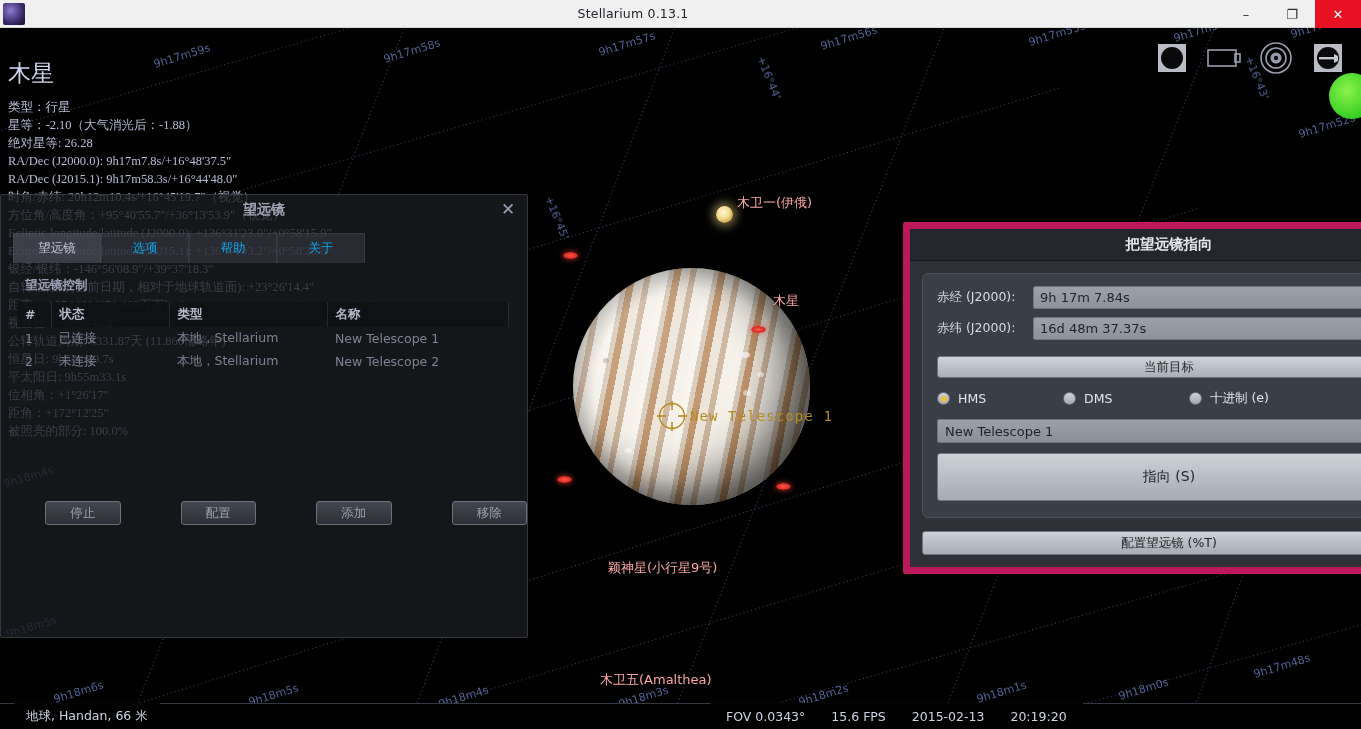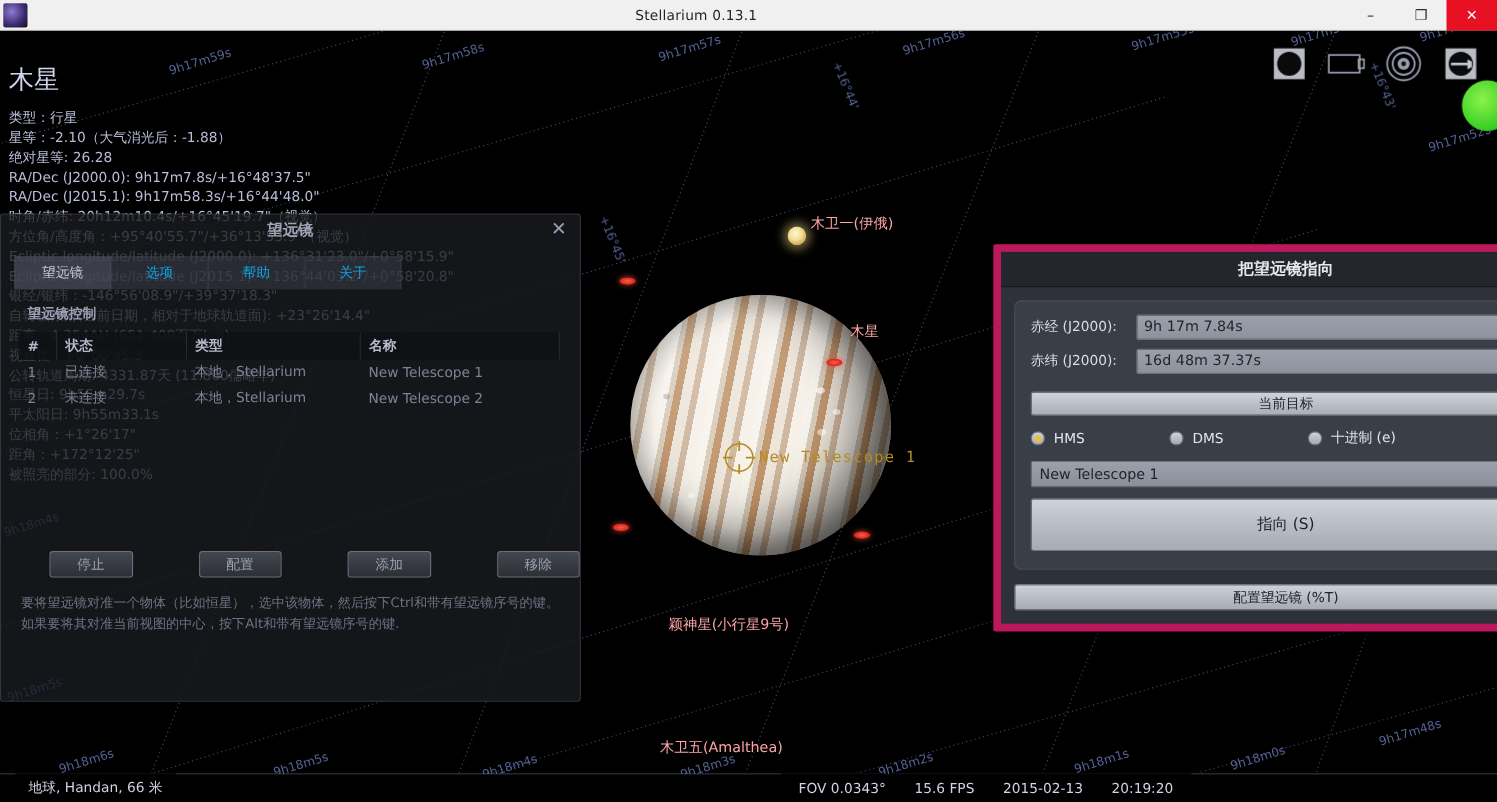--- a/index.html
+++ b/index.html
@@ -93,21 +93,21 @@
     cursor: pointer;
   }
   .green-blob {
     position: absolute; right: -14px; top: 45px; width: 46px; height: 46px; border-radius: 50%;
     background: radial-gradient(circle at 40% 38%, #8cf24a 0%, #35cf24 70%, #1da315 100%);
   }
 
   
   #objinfo { position: absolute; left: 8px; top: 32px; width: 560px; color: #b9bdd8; font-size: 12.5px; line-height: 18px; }
   #objinfo .title { font-size: 23px; color: #cfd3ec; margin-bottom: 12px; line-height: 26px; }
-  #objinfo .row { white-space: nowrap; }
+  #objinfo .row { white-space: nowrap; font-family: Liberation Serif, serif; }
 
   
   #telDlg {
     position: absolute; left: 0px; top: 166px; width: 528px; height: 444px;
     background: rgba(26,28,33,.80);
     border: 1px solid rgba(90,94,104,.45);
     border-radius: 3px;
   }
   #telDlg .dlg-title {
     position: relative; height: 30px; display: flex; align-items: center; justify-content: center;
@@ -406,21 +406,20 @@
             <td>New Telescope 2</td>
           </tr>
         </tbody>
       </table>
       <div class="btnrow">
         <div class="dbtn">停止</div>
         <div class="dbtn">配置</div>
         <div class="dbtn">添加</div>
         <div class="dbtn">移除</div>
       </div>
-      <div class="hint">要将望远镜对准一个物体（比如恒星），选中该物体，然后按下Ctrl和带有望远镜序号的键。如果要将其对准当前视图的中心，按下Alt和带有望远镜序号的键.</div>
     </div>
 
     <div id="slewDlg">
       <div class="sd-title">
         <span>把望远镜指向</span>
         <div class="sd-close">✕</div>
       </div>
 
       <div class="group">
 

